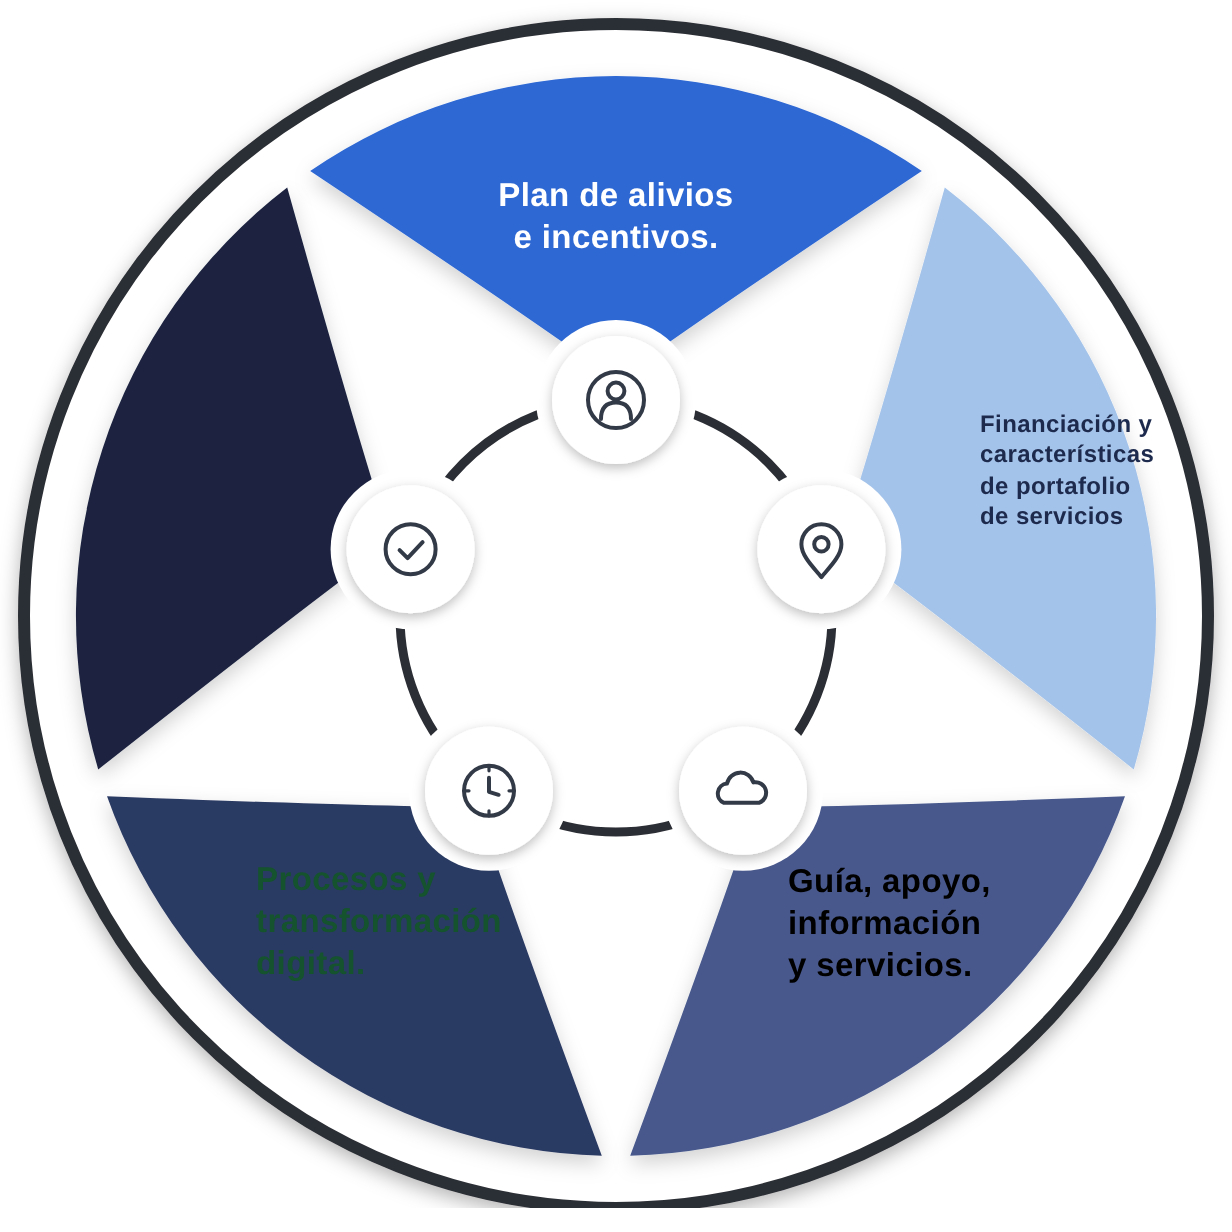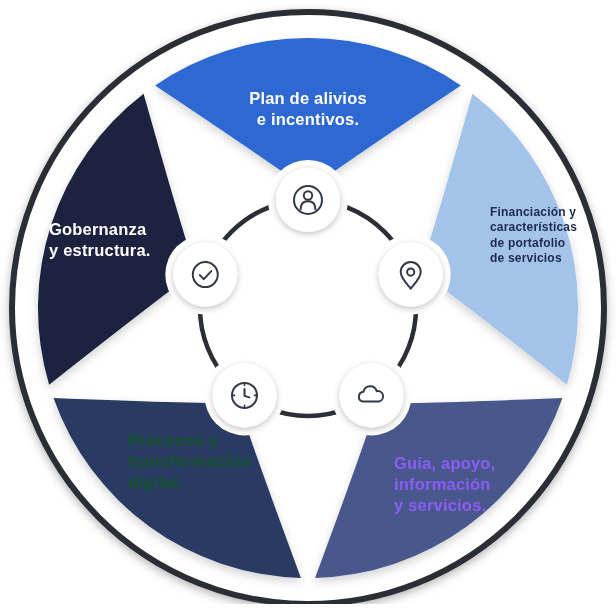--- a/index.html
+++ b/index.html
@@ -100,21 +100,19 @@
       </g>
     </g>
   </svg>
 
   <div class="seg-label" id="label-plan" style="color: rgb(255, 255, 255);">Plan de alivios
 e incentivos.</div>
   <div class="seg-label" id="label-financiacion" style="color: rgb(29, 42, 77);">Financiación y
 características
 de portafolio
 de servicios</div>
-  <div class="seg-label" id="label-guia" style="color: #8b5cf6; margin-top: 22px;">Guía, apoyo,
+  <div class="seg-label" id="label-guia" style="color: #000000;">Guía, apoyo,
 información
 y servicios.</div>
   <div class="seg-label" id="label-procesos" style="color: #14532d;">Procesos y
 transformación
 digital.</div>
-  <div class="seg-label" id="label-gobernanza" style="color: rgb(255, 255, 255);">Gobernanza
-y estructura.</div>
 </div>
 
 </body></html>

